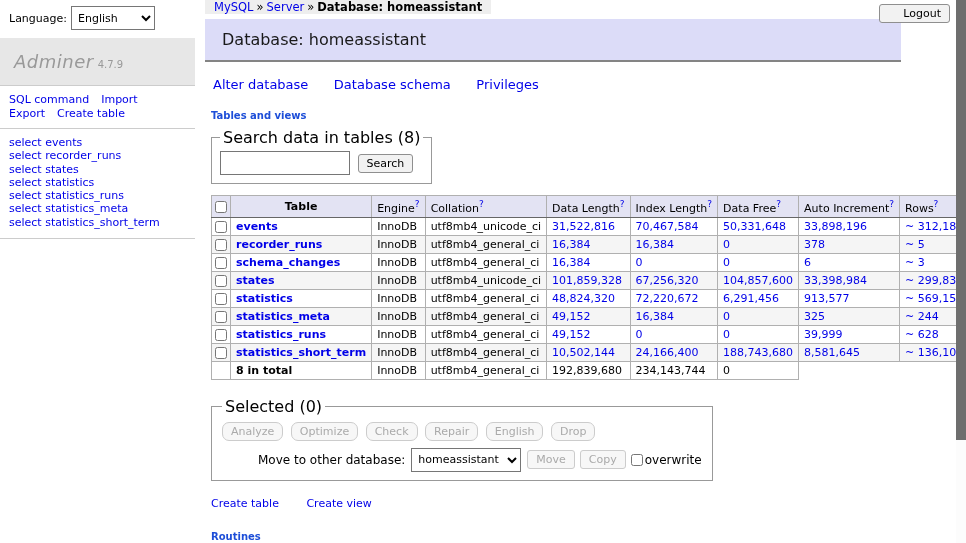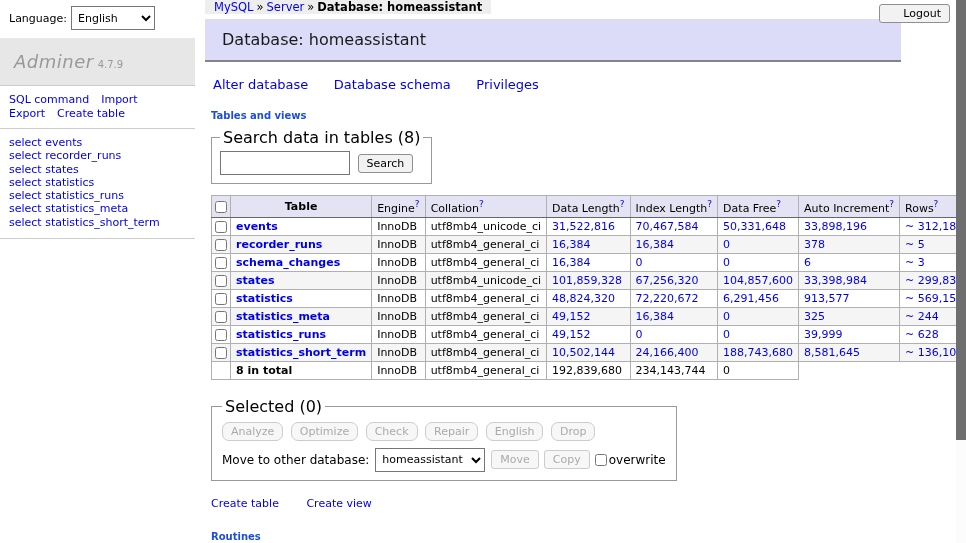--- a/index.html
+++ b/index.html
@@ -54,21 +54,21 @@
   td.c-check, th.c-check { width:18px; text-align:center; padding:0 3px; }
   td.num { text-align:left; color:#0000e8;margin-left:36px; }
   td.num.black { color:#000; }
   td.c-name a { font-weight:bold; }
   td.total-label { font-weight:bold; }
   td.noborder { border:none; background:#fff !important; }
   input[type=checkbox] { width:12px; height:12px; margin:0; vertical-align:middle; }
 
   #selected-fieldset { margin-top:17px; padding:6px 10px 8px 10px; }
   .sel-buttons button { margin-right:4px;border-radius:7px; }
-  .move-row { margin-top:7px; display:flex; align-items:center; }
+  .move-row { margin-top:7px; display:flex; align-items:center;margin-left:36px; }
   .move-row .mlabel { font-size:12px; margin-right:6px; }
   .move-row select { width:110px; margin-right:6px; }
   .move-row button { margin-right:5px; }
   .move-row label { font-size:12px; display:flex; align-items:center; gap:2px; }
 
   .links-row { margin:16px 0 0 6px; }
   .links-row a { margin-right:24px; }
   #routines-heading { margin:21px 0 0 6px; }
 
   

